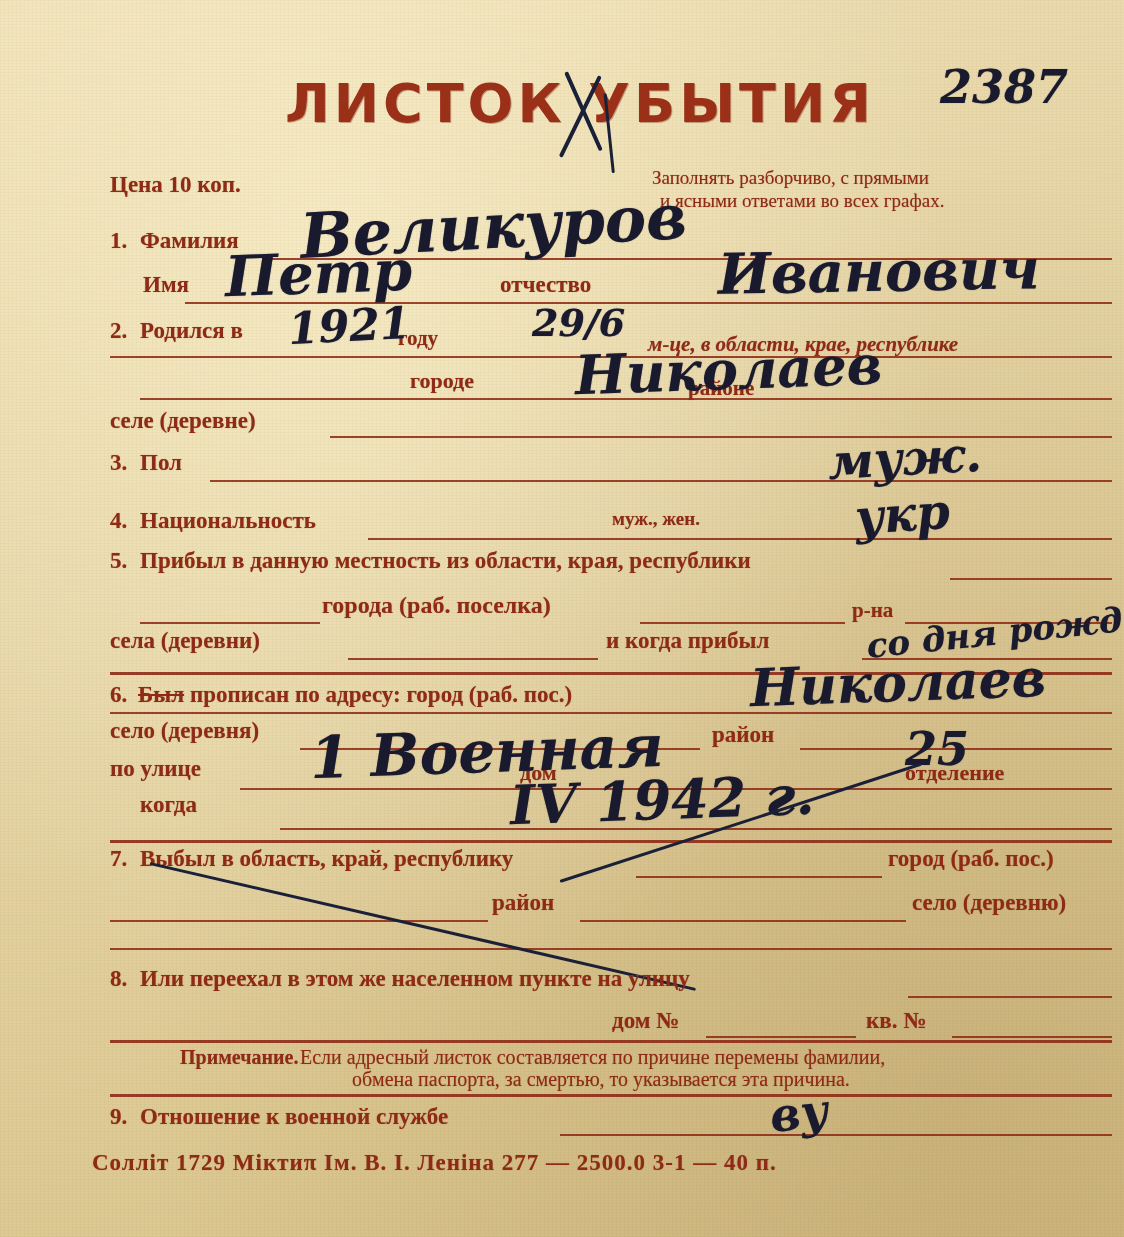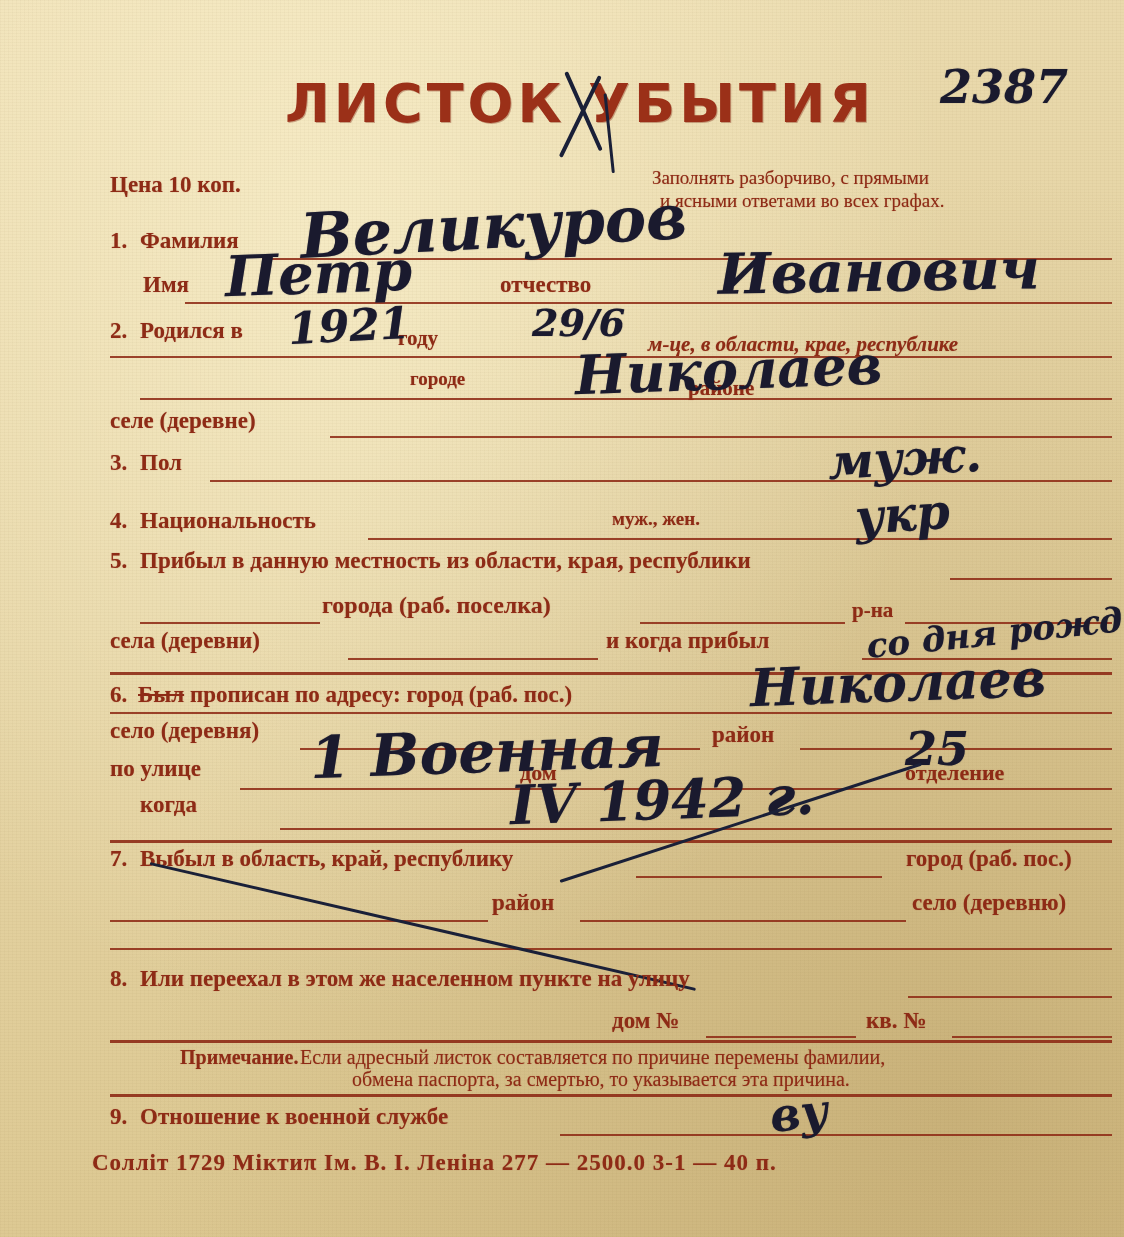--- a/index.html
+++ b/index.html
@@ -103,21 +103,21 @@
   <div class="hw" style="left:718px;top:238px;font-size:56px;transform:rotate(-1deg);">Иванович</div>
 
   <div class="pr b" style="left:110px;top:318px;font-size:23px;">2.</div>
   <div class="pr b" style="left:140px;top:318px;font-size:23px;">Родился в</div>
   <div class="pr b" style="left:398px;top:326px;font-size:21px;">году</div>
   <div class="pr b" style="left:648px;top:332px;font-size:21px;font-style:italic;">м-це, в области,  крае, республике</div>
   <div class="rule" style="left:110px;top:356px;width:1002px;"></div>
   <div class="hw" style="left:288px;top:300px;font-size:44px;transform:rotate(-3deg);">1921</div>
   <div class="hw" style="left:500px;top:300px;font-size:38px;margin-left:32px;">29/6</div>
 
-  <div class="pr b" style="left:410px;top:368px;font-size:19px;">городе</div>
+  <div class="pr b" style="left:410px;top:368px;font-size:22px;">городе</div>
   <div class="pr b" style="left:688px;top:376px;font-size:21px;">районе</div>
   <div class="rule" style="left:140px;top:398px;width:972px;"></div>
   <div class="hw" style="left:575px;top:338px;font-size:54px;transform:rotate(-2deg);">Николаев</div>
 
   <div class="pr b" style="left:110px;top:408px;font-size:23px;">селе (деревне)</div>
   <div class="rule" style="left:330px;top:436px;width:782px;"></div>
 
   <div class="pr b" style="left:110px;top:450px;font-size:23px;">3.</div>
   <div class="pr b" style="left:140px;top:450px;font-size:23px;">Пол</div>
   <div class="rule" style="left:210px;top:480px;width:902px;"></div>
@@ -166,21 +166,21 @@
   <div class="hw" style="left:905px;top:722px;font-size:46px;">25</div>
 
   <div class="pr b" style="left:140px;top:792px;font-size:23px;">когда</div>
   <div class="rule" style="left:280px;top:828px;width:832px;"></div>
   <div class="hw" style="left:510px;top:768px;font-size:54px;transform:rotate(-2deg);">IV 1942 г.</div>
 
   <div class="rule thick" style="left:110px;top:840px;width:1002px;"></div>
 
   <div class="pr b" style="left:110px;top:846px;font-size:23px;">7.</div>
   <div class="pr b" style="left:140px;top:846px;font-size:23px;">Выбыл в область, край, республику</div>
-  <div class="pr b" style="left:888px;top:846px;font-size:23px;margin-left:18px;">город (раб. пос.)</div>
+  <div class="pr b" style="left:888px;top:846px;font-size:23px;">город (раб. пос.)</div>
   <div class="rule" style="left:636px;top:876px;width:246px;"></div>
 
   <div class="pr b" style="left:492px;top:890px;font-size:23px;">район</div>
   <div class="pr b" style="left:912px;top:890px;font-size:23px;">село (деревню)</div>
   <div class="rule" style="left:110px;top:920px;width:378px;"></div>
   <div class="rule" style="left:580px;top:920px;width:326px;"></div>
   <div class="rule" style="left:110px;top:948px;width:1002px;"></div>
 
   <div class="stroke" style="left:150px;top:862px;width:560px;height:3px;transform:rotate(13deg);"></div>
   <div class="stroke" style="left:560px;top:880px;width:380px;height:3px;transform:rotate(-18deg);"></div>

